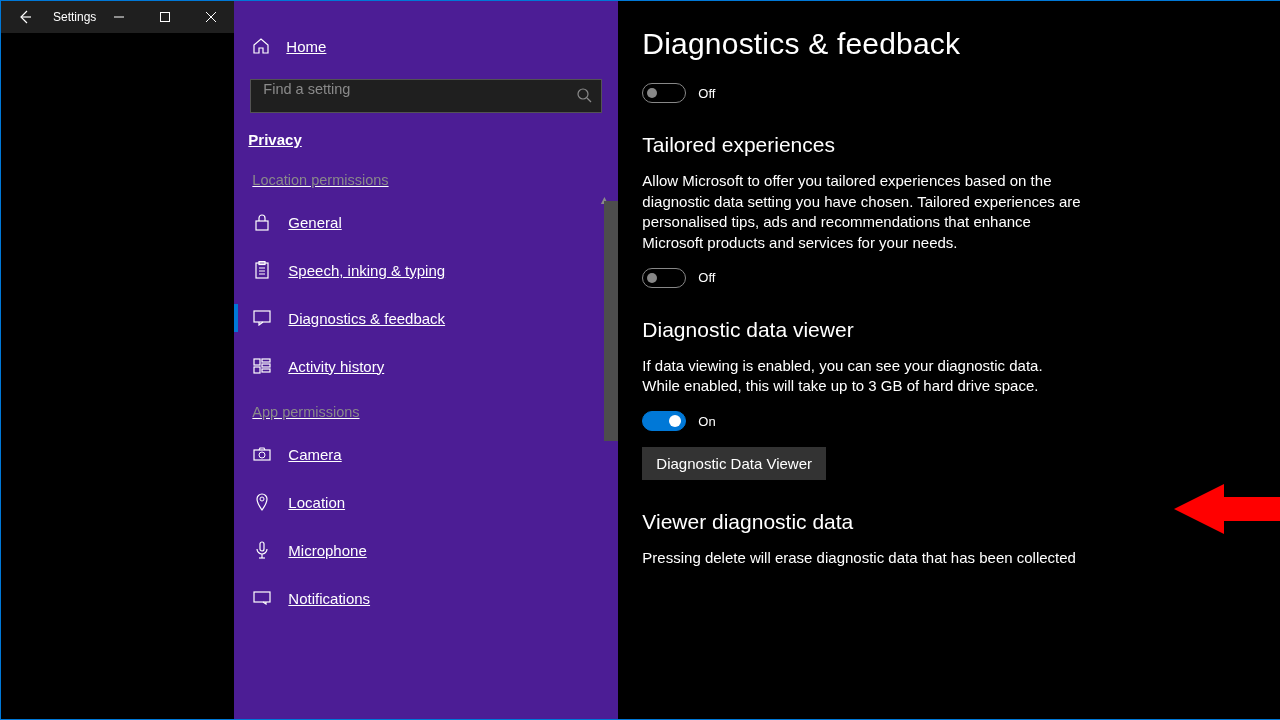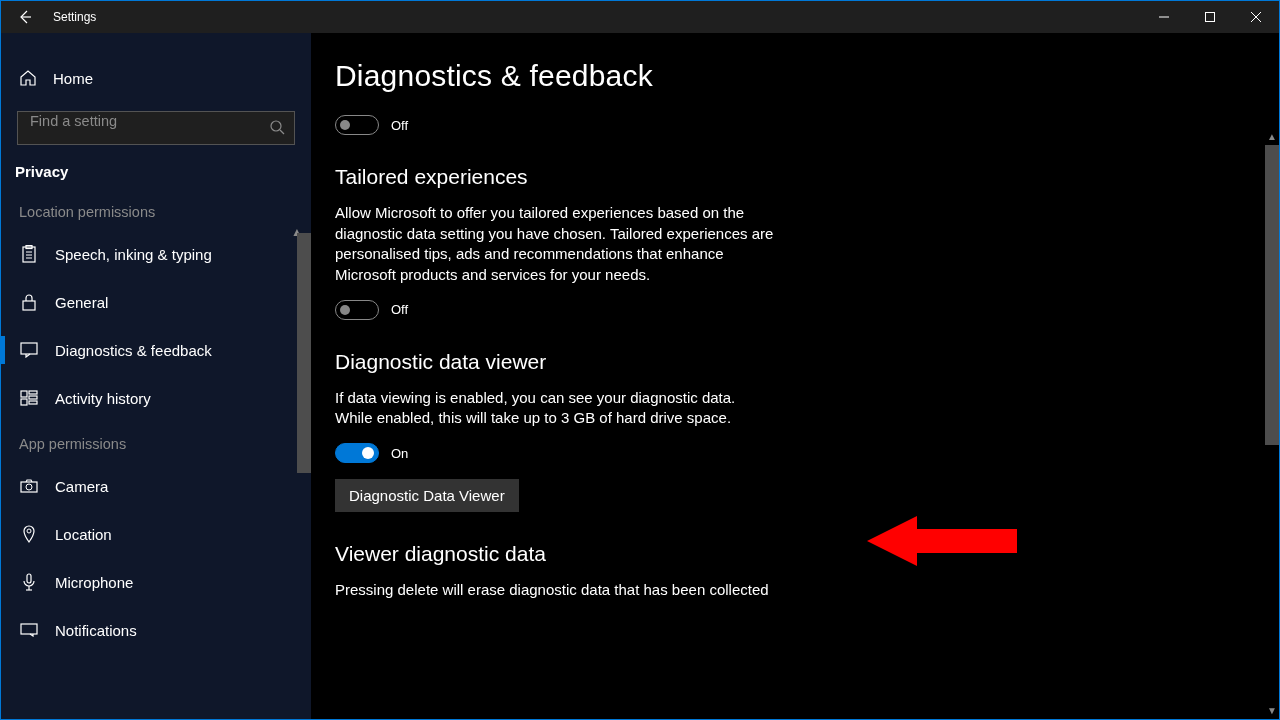--- a/index.html
+++ b/index.html
@@ -1,25 +1,25 @@
 <!DOCTYPE html>
 <html><head>
 <meta charset="utf-8">
 <style>
   * { box-sizing: border-box; margin: 0; padding: 0; }
   html, body { width: 1280px; height: 720px; overflow: hidden; font-family: "Segoe UI", Arial, sans-serif; background: #000; color: #fff; }
-  .window { width: 1280px; height: 720px; display: flex; flex-direction: column; border: 1px solid #0078d7; background: #000; position: relative; }
+  .window { width: 1280px; height: 720px; display: flex; border: 1px solid #0078d7; background: #000; position: relative; }
   .titlebar { height: 32px; background: #1f1f1f; display: flex; align-items: center; color: #fff; font-size: 12px; }
   .titlebar .back { width: 48px; display:flex; align-items:center; justify-content:center; height:100%; }
   .titlebar .title { padding-left: 4px; }
   .titlebar .spacer { flex: 1; }
   .winbtn { width: 46px; height: 100%; display:flex; align-items:center; justify-content:center; }
   .winbtn svg { stroke:#fff; }
   .body { flex:1; display:flex; min-height:0; }
-  .sidebar { width: 310px; background:#0f172a; color:#fff; position:relative; display:flex; flex-direction:column; }
+  .sidebar { width: 384px; background:#4c1d95; color:#fff; position:relative; display:flex; flex-direction:column;text-decoration:underline; }
   .sidebar-inner { padding-top: 22px; }
   .home { display:flex; align-items:center; gap:16px; height:46px; padding:0 18px; font-size:15px; }
   .searchwrap { padding: 10px 16px 6px 16px; }
   .search { width:100%; height:34px; background:#1f1f1f; border:1px solid #535353; color:#ccc; padding:0 34px 14px 12px; font-size:14.5px; font-style: normal; }
   .search::placeholder { color:#8a8a8a; }
   .searchbox { position:relative; }
   .searchicon { position:absolute; right:10px; top:8px; }
   .cat { padding: 12px 18px 10px 14px; font-size:15px; font-weight:600; }
   .grouplabel { padding: 14px 18px 10px 18px; color:#8a8a8a; font-size:14.5px; }
   .nav-item { display:flex; align-items:center; gap:16px; height:48px; padding:0 18px; font-size:15px; position:relative; }
@@ -101,37 +101,37 @@
         </div>
         <div class="cat">Privacy</div>
 
         <div class="chev-up">▲</div>
 
         <div class="grouplabel">Location permissions</div>
 
         <div class="nav-item">
           <span class="ico">
               <svg width="16" height="18" viewBox="0 0 16 18">
+                <rect x="2" y="8" width="12" height="9" fill="none" stroke="#fff" stroke-width="1.2"></rect>
+                <path d="M5 8 V5 a3 3 0 0 1 6 0 V8" fill="none" stroke="#fff" stroke-width="1.2"></path>
+              </svg>
+            </span>
+          <span>General</span>
+        </div>
+        <div class="nav-item">
+          <span class="ico">
+              <svg width="16" height="18" viewBox="0 0 16 18">
                 <rect x="2" y="2" width="12" height="15" fill="none" stroke="#fff" stroke-width="1.2"></rect>
                 <rect x="5" y="0.5" width="6" height="3" fill="none" stroke="#fff" stroke-width="1.2"></rect>
                 <line x1="5" y1="7" x2="11" y2="7" stroke="#fff"></line>
                 <line x1="5" y1="10" x2="11" y2="10" stroke="#fff"></line>
                 <line x1="5" y1="13" x2="11" y2="13" stroke="#fff"></line>
               </svg>
             </span>
           <span>Speech, inking &amp; typing</span>
-        </div>
-        <div class="nav-item">
-          <span class="ico">
-              <svg width="16" height="18" viewBox="0 0 16 18">
-                <rect x="2" y="8" width="12" height="9" fill="none" stroke="#fff" stroke-width="1.2"></rect>
-                <path d="M5 8 V5 a3 3 0 0 1 6 0 V8" fill="none" stroke="#fff" stroke-width="1.2"></path>
-              </svg>
-            </span>
-          <span>General</span>
         </div>
         <div class="nav-item active">
           <span class="ico">
               <svg width="18" height="16" viewBox="0 0 18 16">
                 <rect x="1" y="1" width="16" height="11" fill="none" stroke="#fff" stroke-width="1.2"></rect>
                 <path d="M6 12 L6 15 L10 12" fill="none" stroke="#fff" stroke-width="1.2"></path>
               </svg>
             </span>
           <span>Diagnostics &amp; feedback</span>
         </div>

